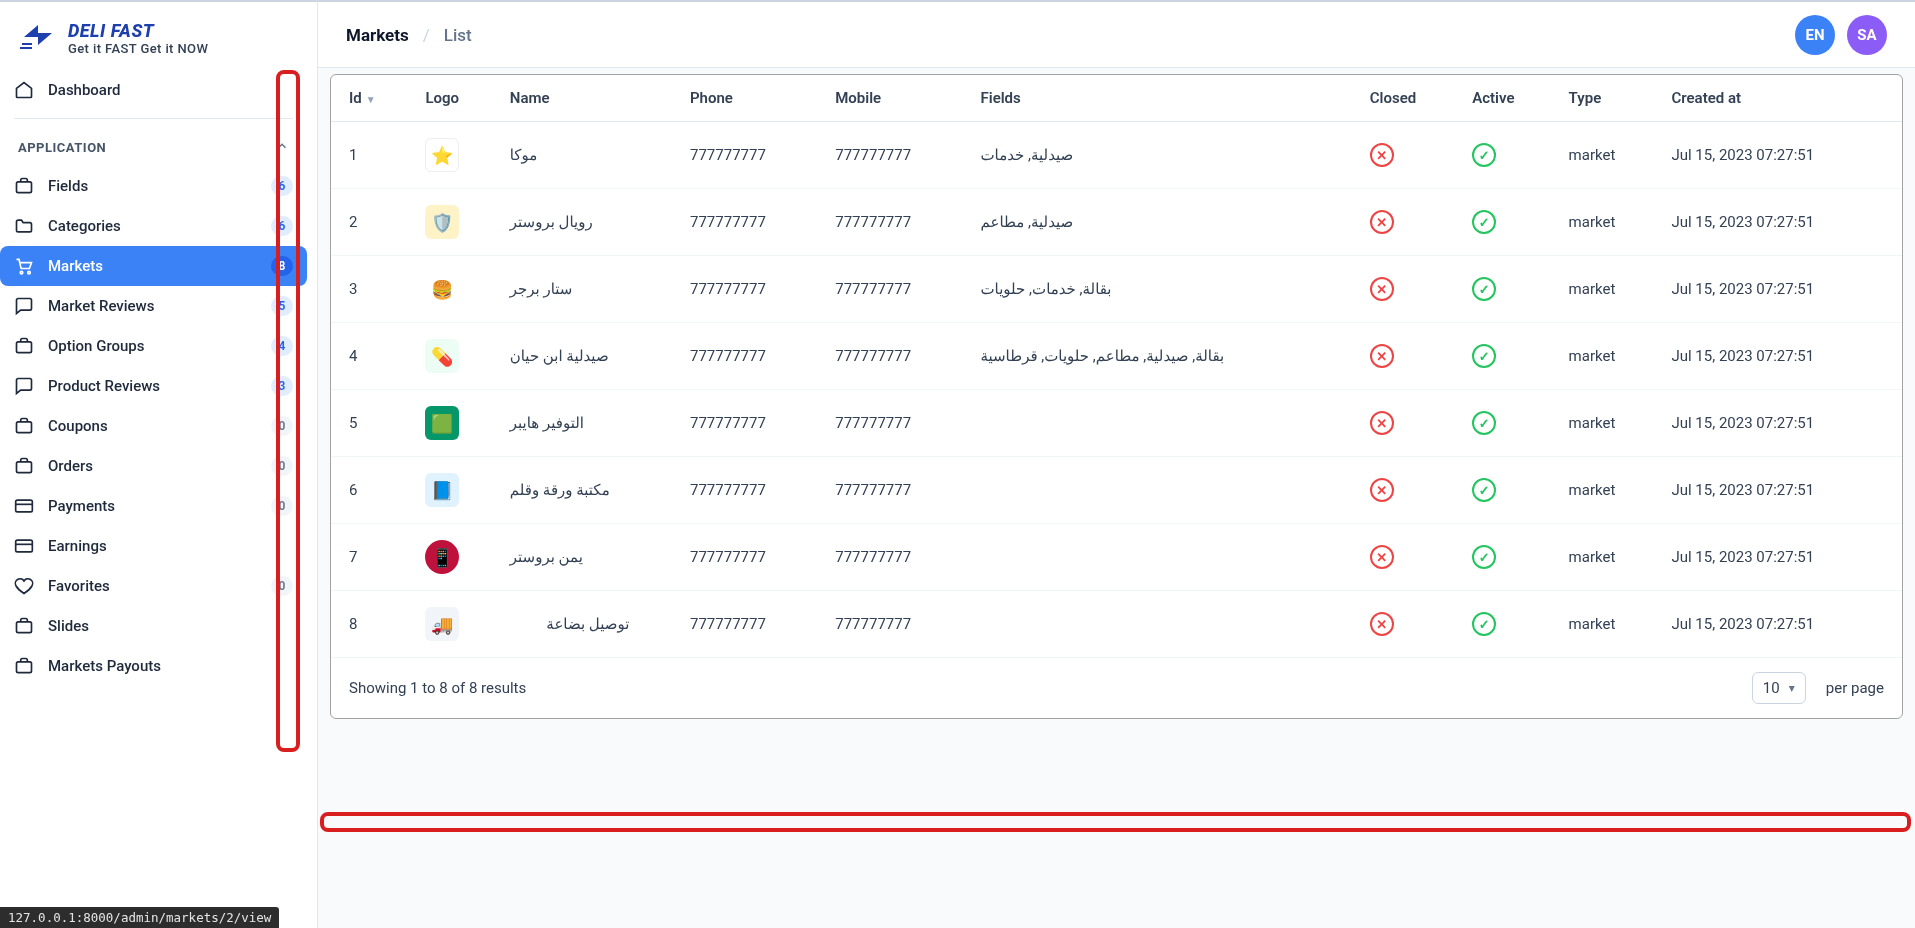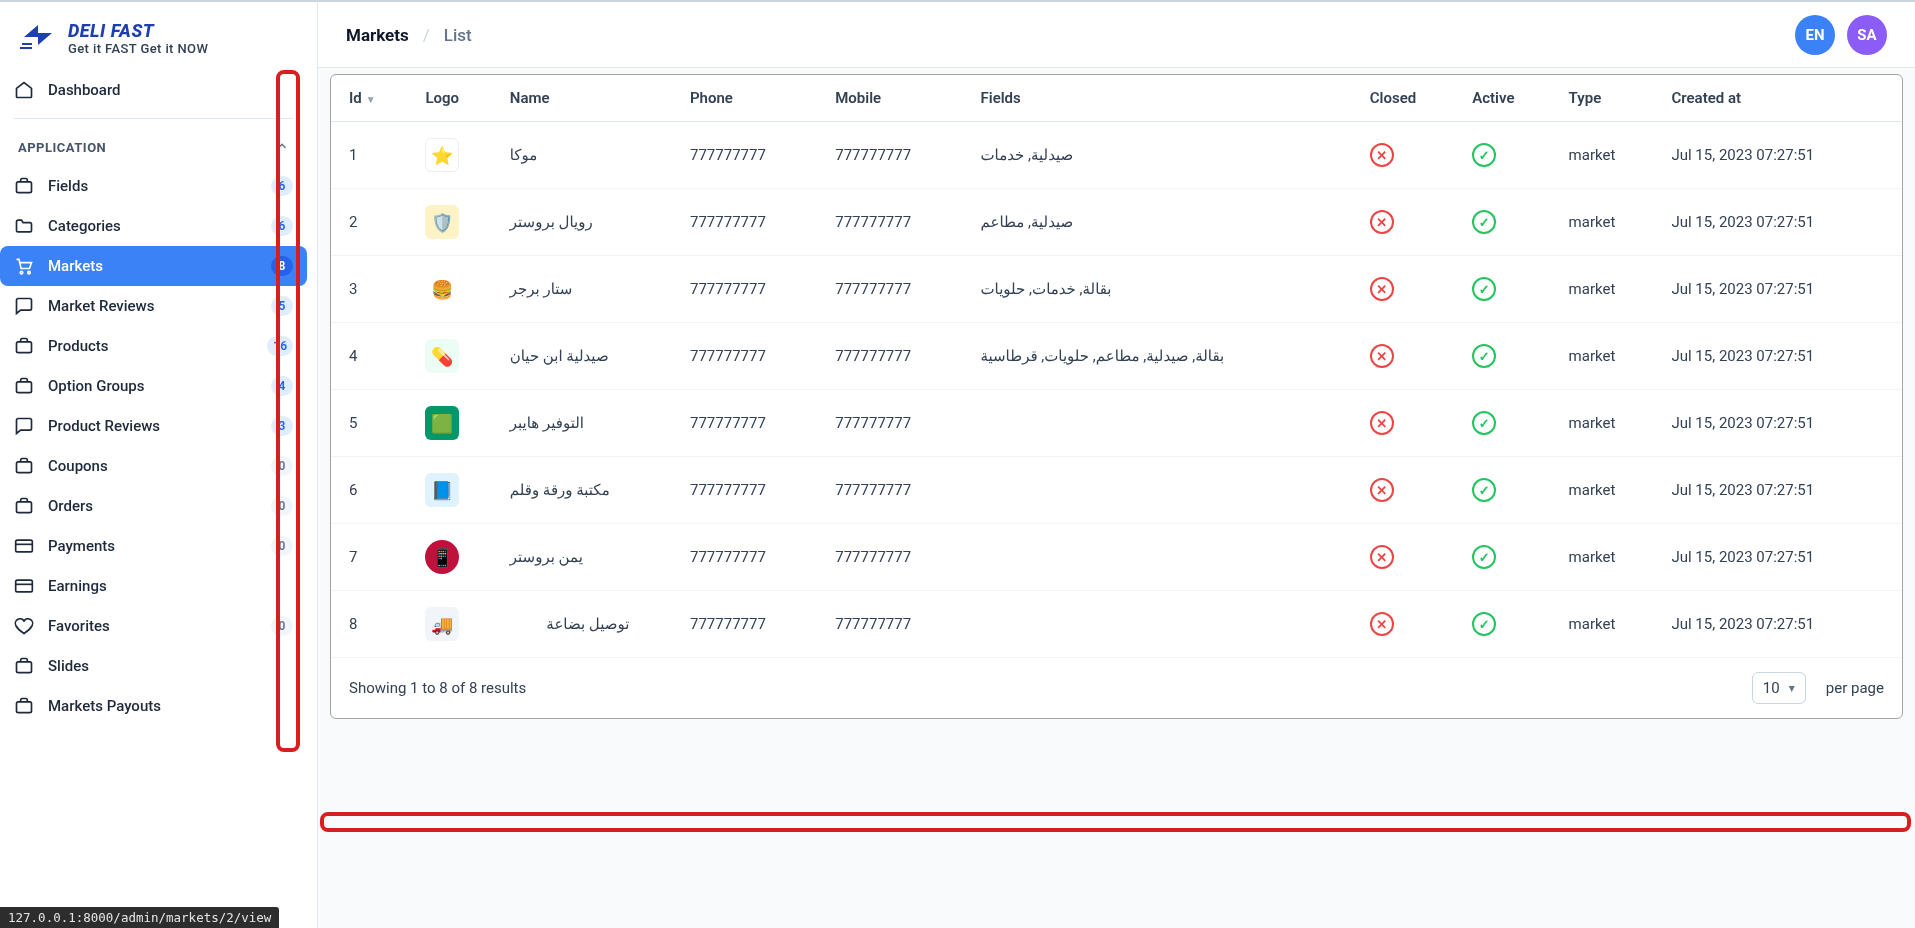--- a/index.html
+++ b/index.html
@@ -228,30 +228,20 @@
             <span class="badge">8</span>
           </a>
           <a class="nav-item">
             <span class="icon">
               <svg width="20" height="20" viewBox="0 0 24 24" fill="none" stroke="currentColor" stroke-width="2">
                 <path d="M21 15a2 2 0 0 1-2 2H8l-5 4V5a2 2 0 0 1 2-2h14a2 2 0 0 1 2 2z"></path>
               </svg>
             </span>
             <span class="label">Market Reviews</span>
             <span class="badge">5</span>
-          </a>
-          <a class="nav-item">
-            <span class="icon">
-              <svg width="20" height="20" viewBox="0 0 24 24" fill="none" stroke="currentColor" stroke-width="2">
-                <rect x="3" y="7" width="18" height="13" rx="2"></rect>
-                <path d="M8 7V5a2 2 0 0 1 2-2h4a2 2 0 0 1 2 2v2"></path>
-              </svg>
-            </span>
-            <span class="label">Products</span>
-            <span class="badge">16</span>
           </a>
           <a class="nav-item">
             <span class="icon">
               <svg width="20" height="20" viewBox="0 0 24 24" fill="none" stroke="currentColor" stroke-width="2">
                 <rect x="3" y="7" width="18" height="13" rx="2"></rect>
                 <path d="M8 7V5a2 2 0 0 1 2-2h4a2 2 0 0 1 2 2v2"></path>
               </svg>
             </span>
             <span class="label">Option Groups</span>
             <span class="badge">4</span>

